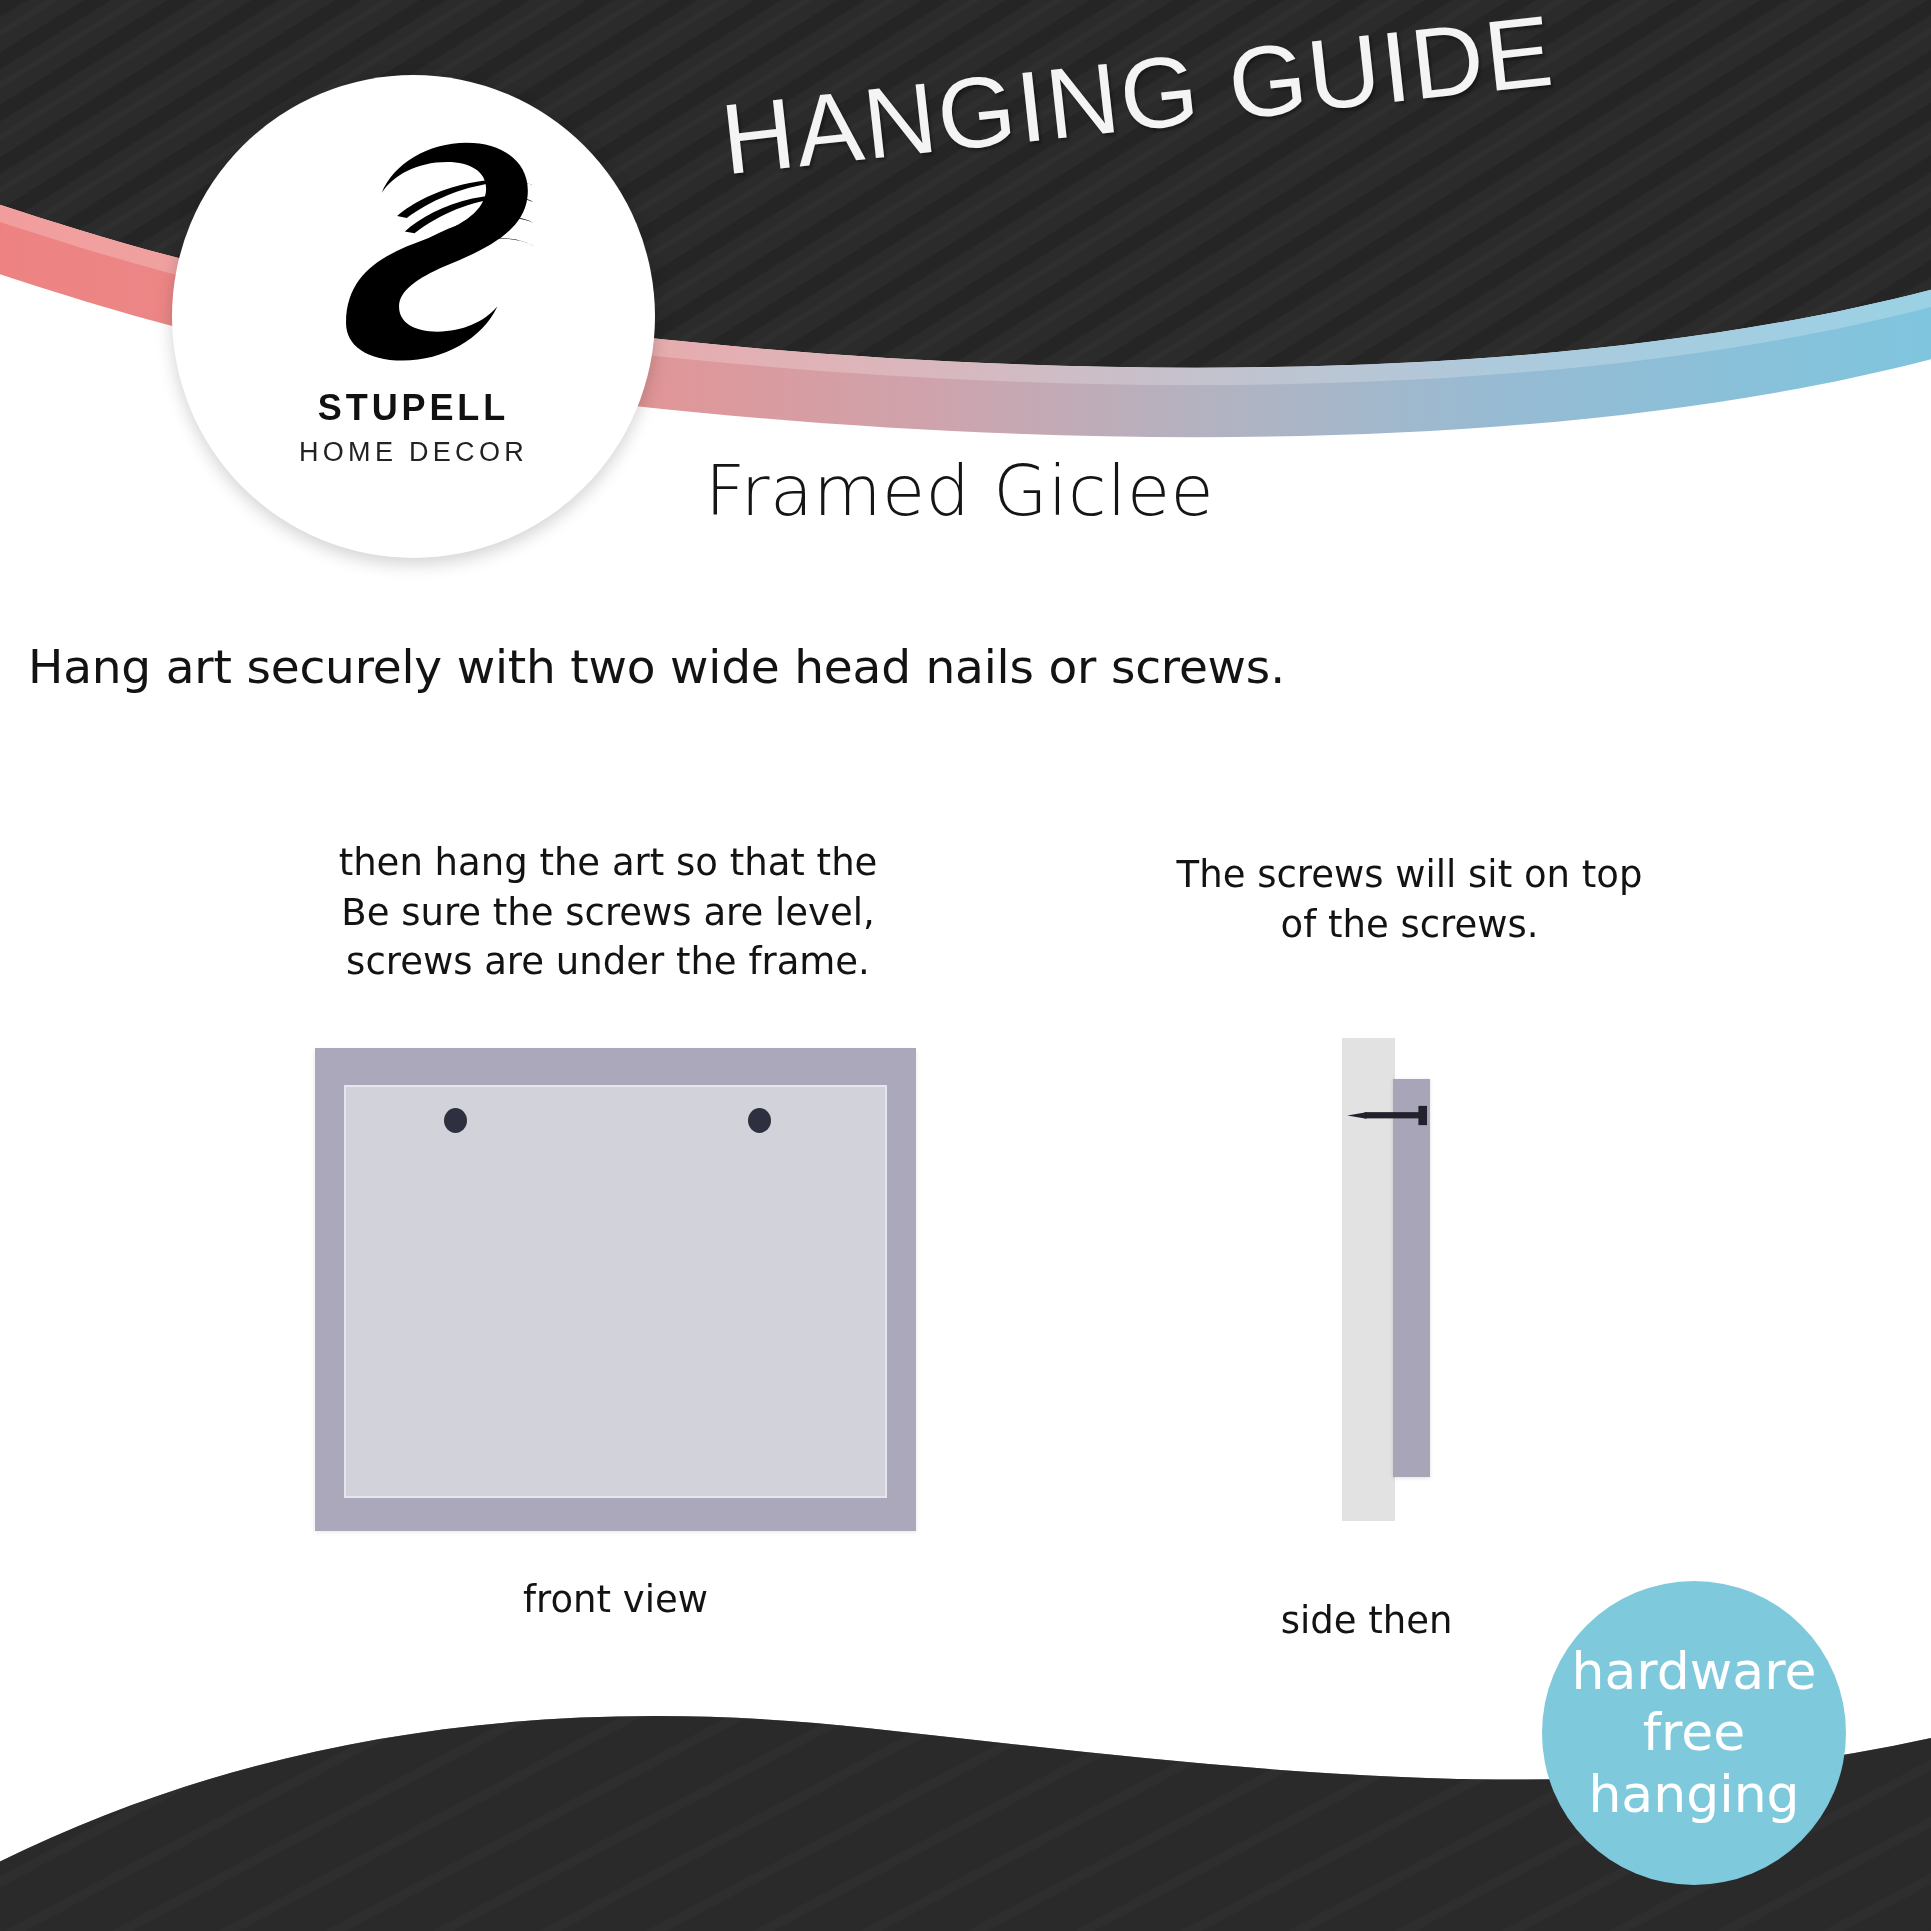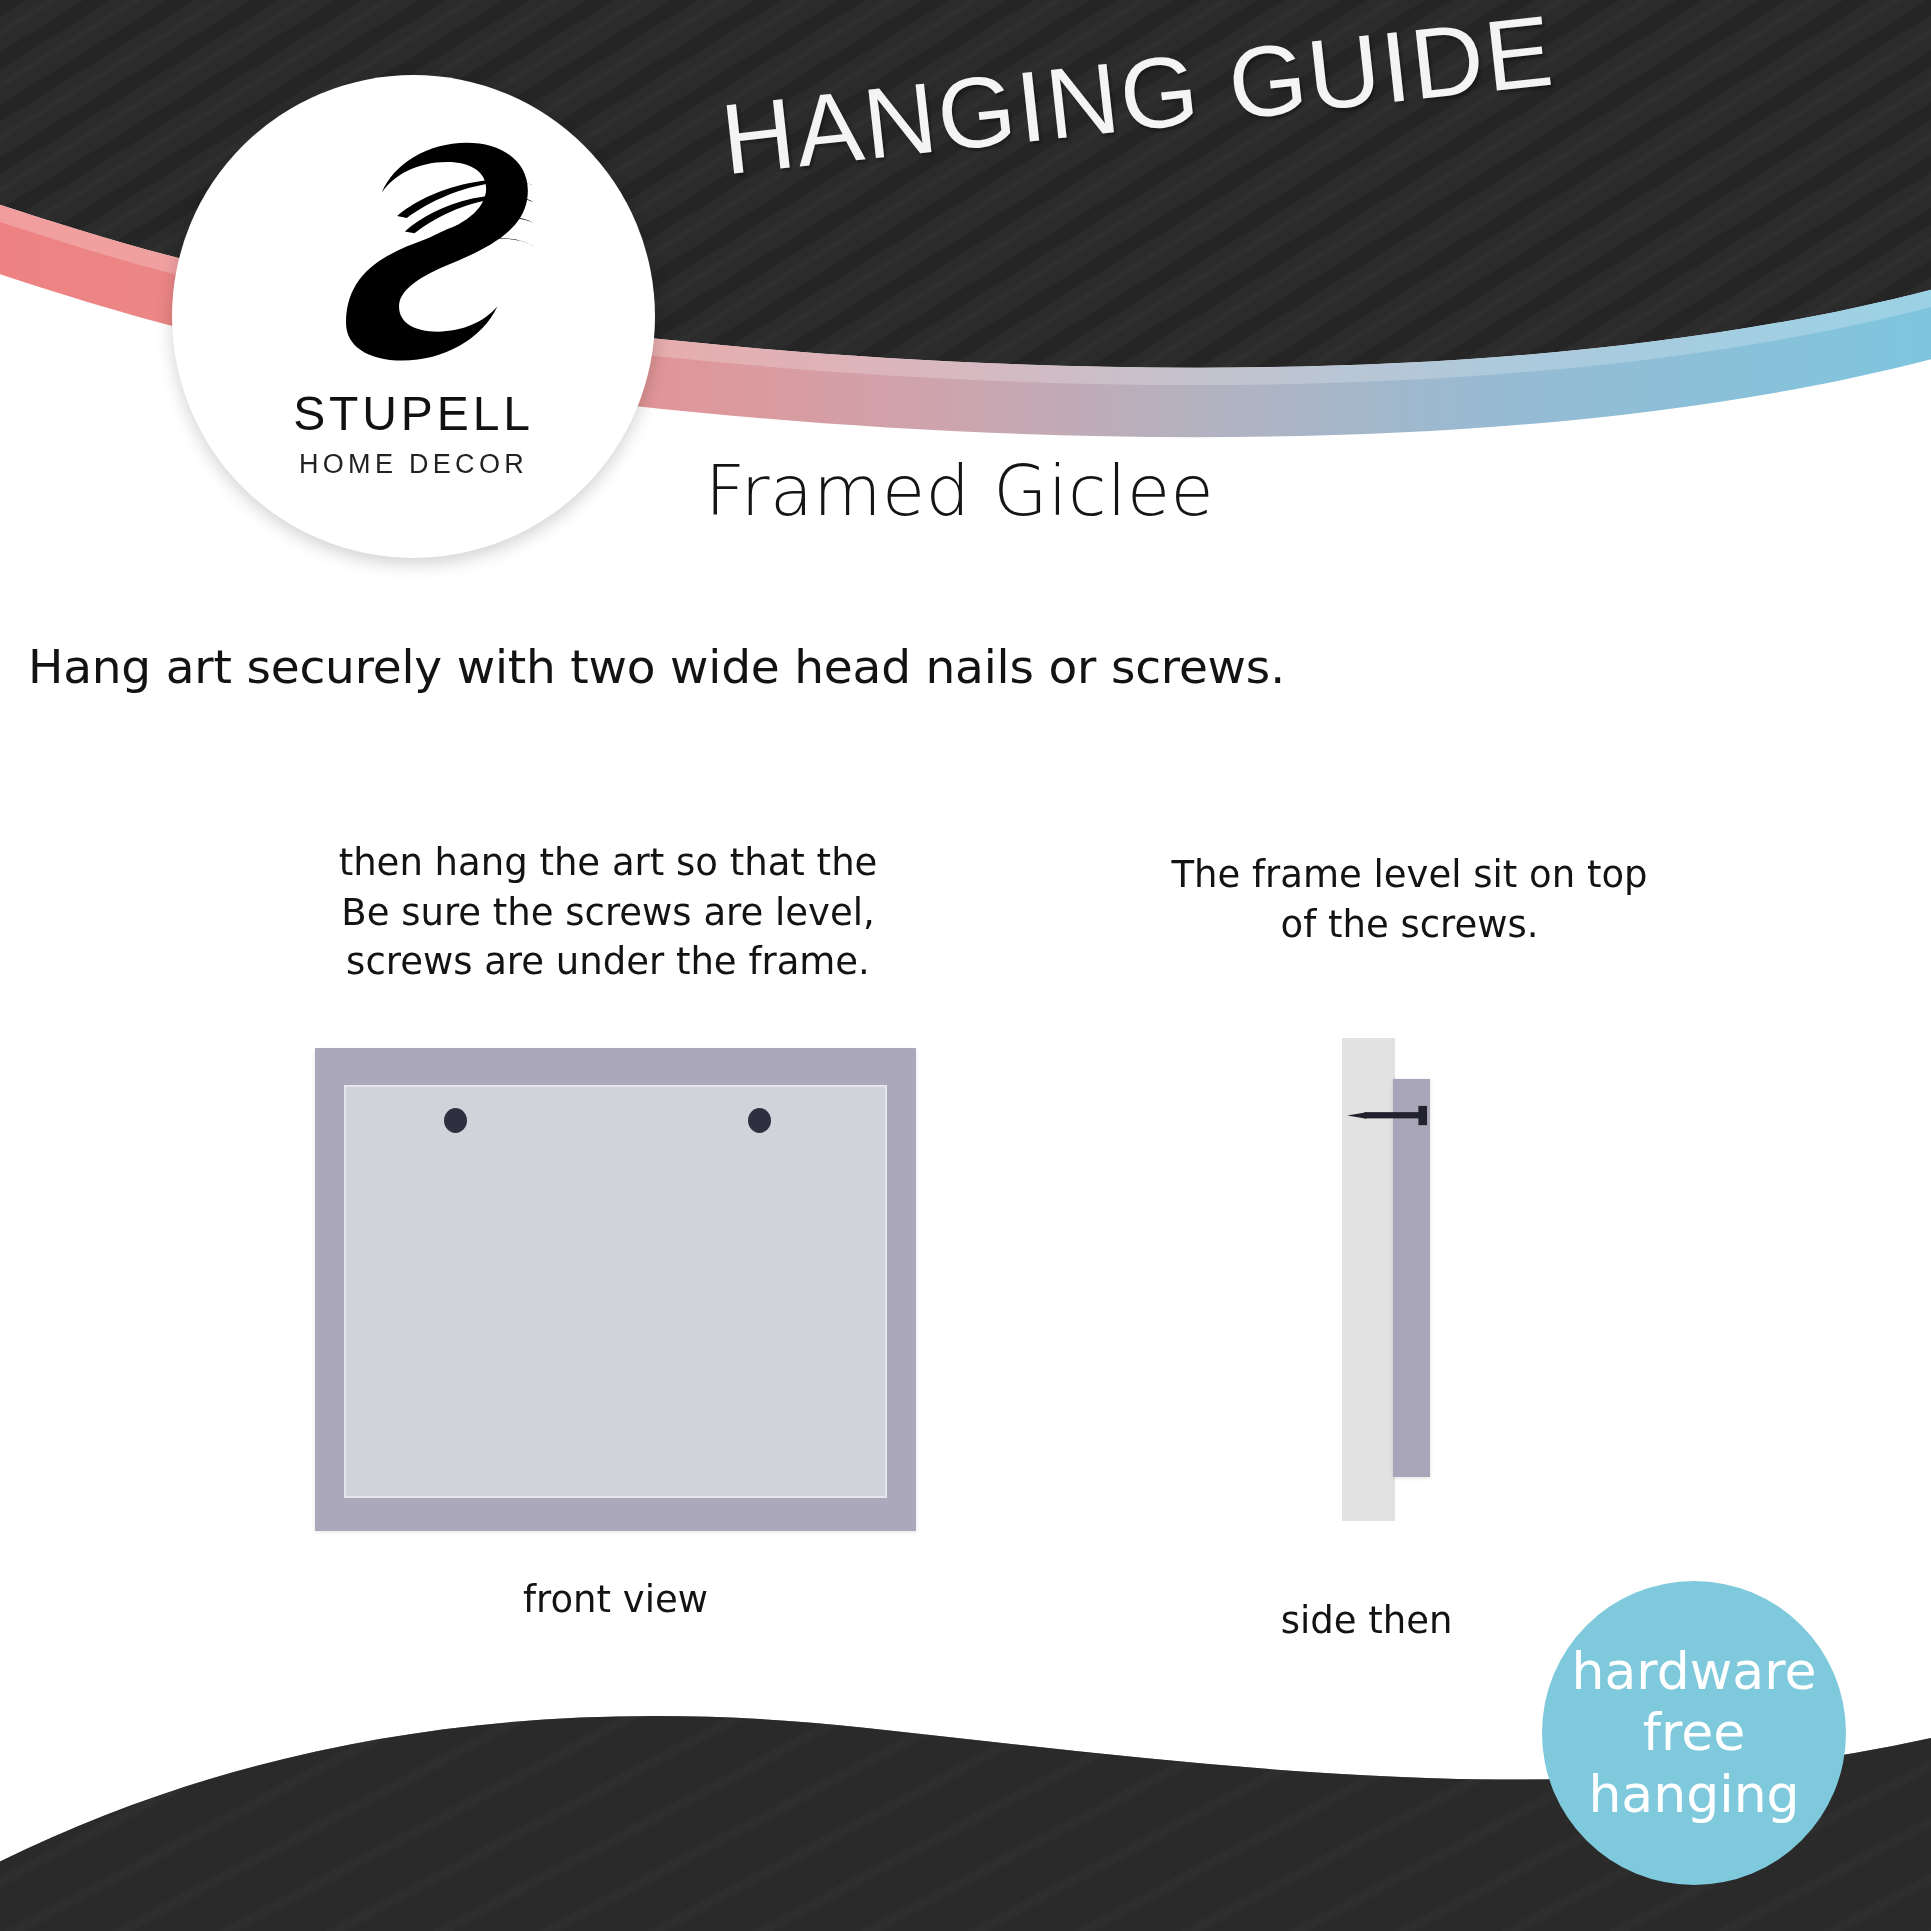--- a/index.html
+++ b/index.html
@@ -43,24 +43,24 @@
     align-items: center;
     justify-content: flex-start;
   }
   #logo-mark {
     margin-top: 50px;
     width: 241px;
     height: 261px;
   }
   #logo-wordmark {
     font-family: "Liberation Sans", sans-serif;
-    font-size: 48px;
+    font-size: 36px;
     letter-spacing: 3.9px;
     color: #111111;
-    font-weight: 400;
+    font-weight: 700;
     line-height: 1;
     margin-top: 3.9px;
   }
   #logo-subword {
     font-family: "Liberation Sans", sans-serif;
     font-size: 27px;
     letter-spacing: 4.3px;
     color: #222222;
     font-weight: 400;
     line-height: 1;
@@ -289,21 +289,21 @@
 
   <div id="main-instruction">Hang art securely with two wide head nails or screws.</div>
 
   <div class="column" id="col-front">
     <div class="caption">then hang the art so that the</div>
     <div class="caption">Be sure the screws are level,</div>
     <div class="caption">screws are under the frame.</div>
   </div>
 
   <div class="column" id="col-side">
-    <div class="caption">The frame level sit on top</div>
+    <div class="caption">The screws will sit on top</div>
     <div class="caption">of the screws.</div>
   </div>
 
   <div id="front-frame">
     <div id="front-mat"></div>
   </div>
   <div class="screw-dot" id="screw-dot-left"></div>
   <div class="screw-dot" id="screw-dot-right"></div>
 
   <div id="side-wall"></div>

